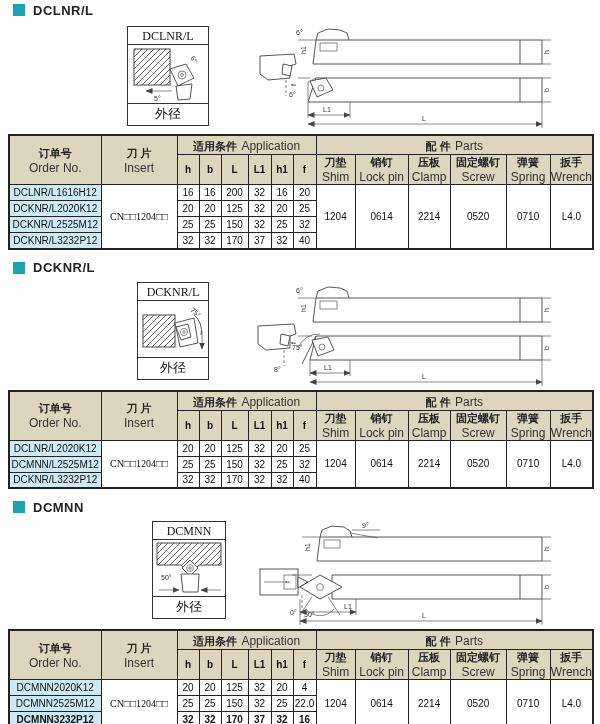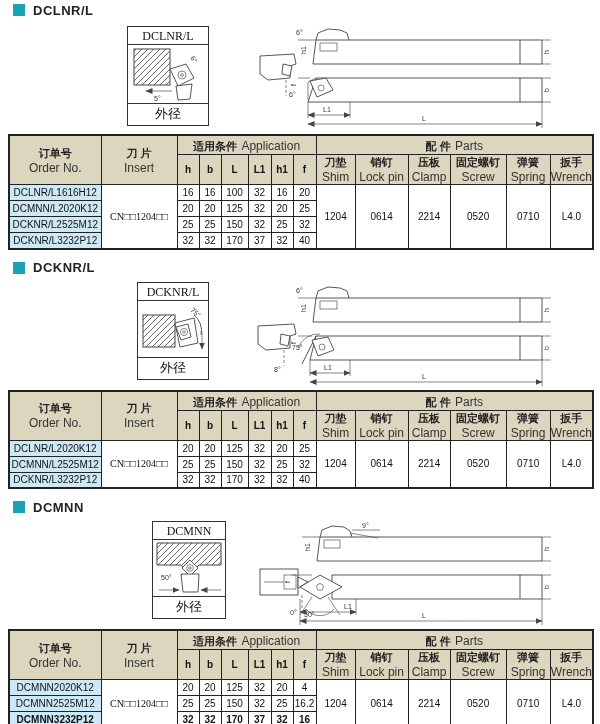--- a/index.html
+++ b/index.html
@@ -182,33 +182,33 @@
         <td>
               <div class="zh">扳手</div>
               <div class="en">Wrench</div>
             </td>
       </tr>
       <tr class="data">
         <td class="order">DCLNR/L1616H12</td>
         <td class="insert" rowspan="4">CN□□1204□□</td>
         <td>16</td>
         <td>16</td>
-        <td>100</td>
+        <td>200</td>
         <td>32</td>
         <td>16</td>
         <td>20</td>
         <td class="pv" rowspan="4">1204</td>
         <td class="pv" rowspan="4">0614</td>
         <td class="pv" rowspan="4">2214</td>
         <td class="pv" rowspan="4">0520</td>
         <td class="pv" rowspan="4">0710</td>
         <td class="pv" rowspan="4">L4.0</td>
       </tr>
       <tr class="data">
-        <td class="order">DCMNN/L2020K12</td>
+        <td class="order">DCKNR/L2020K12</td>
         <td>20</td>
             <td>20</td>
             <td>125</td>
             <td>32</td>
             <td>20</td>
             <td>25</td>
       </tr>
       <tr class="data">
         <td class="order">DCKNR/L2525M12</td>
         <td>25</td>
@@ -543,21 +543,21 @@
         <td class="pv" rowspan="3">0710</td>
         <td class="pv" rowspan="3">L4.0</td>
       </tr>
       <tr class="data">
         <td class="order">DCMNN2525M12</td>
         <td>25</td>
             <td>25</td>
             <td>150</td>
             <td>32</td>
             <td>25</td>
-            <td>16.2</td>
+            <td>22.0</td>
       </tr>
       <tr class="data bold">
         <td class="order">DCMNN3232P12</td>
         <td>32</td>
             <td>32</td>
             <td>170</td>
             <td>37</td>
             <td>32</td>
             <td>16</td>
       </tr>

